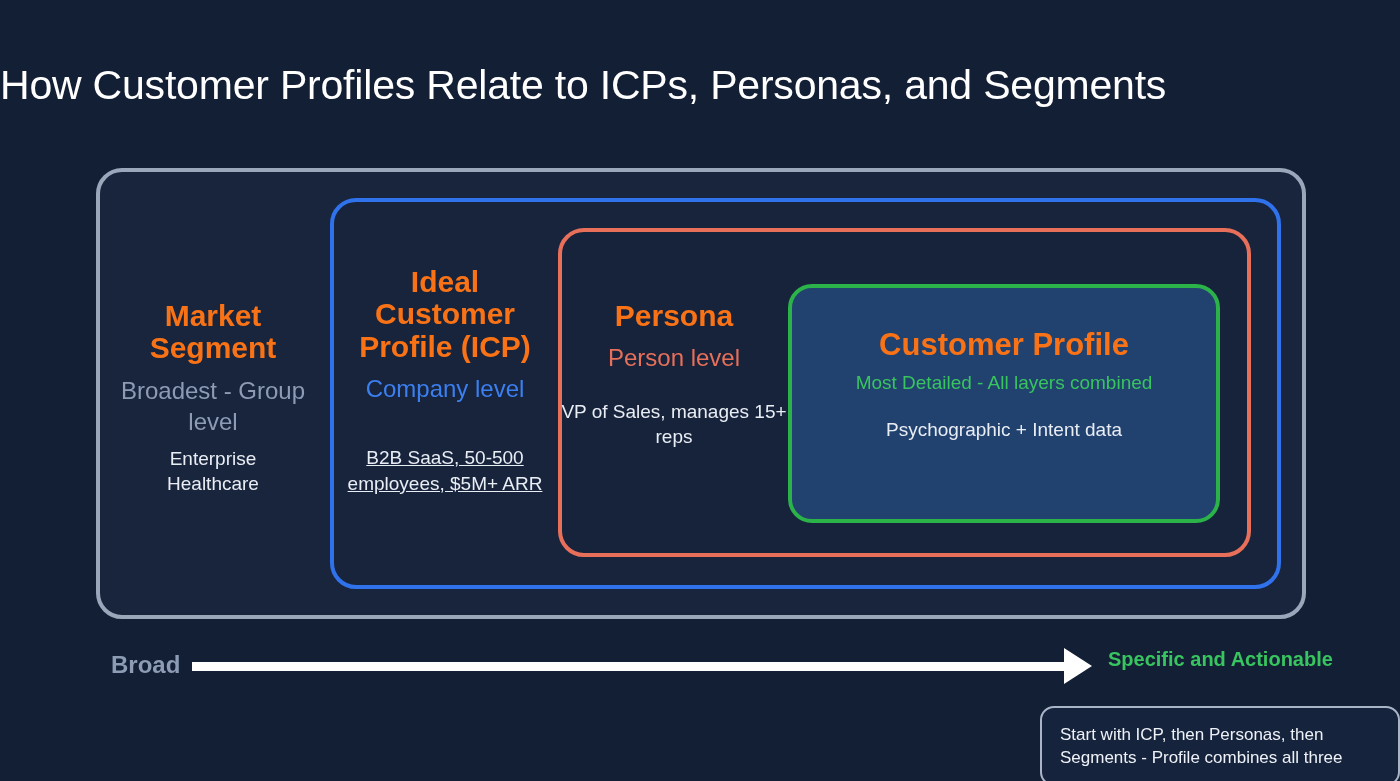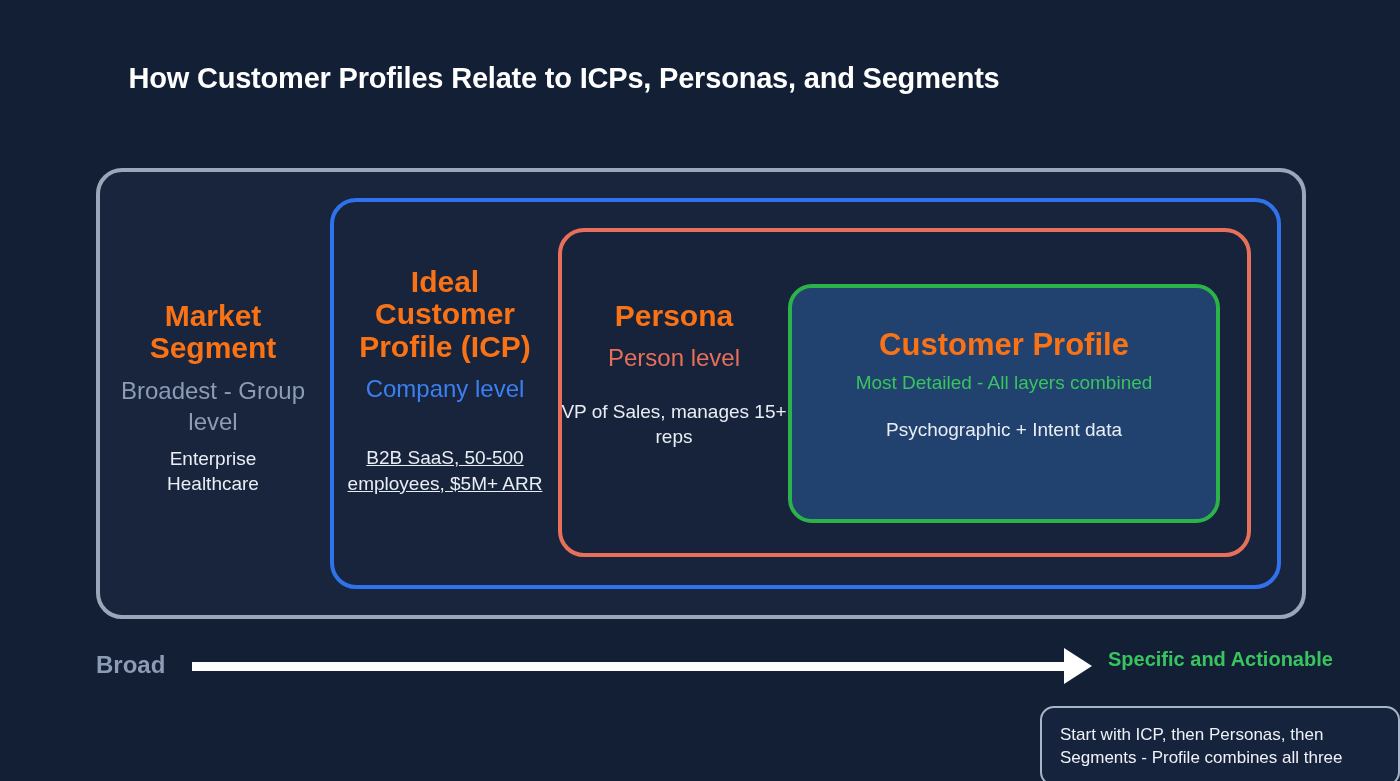--- a/index.html
+++ b/index.html
@@ -17,22 +17,22 @@
   }
 
   
   .page-title {
     position: absolute;
     left: 0;
     top: 62px;
     width: 1128px;
     text-align: center;
     color: #ffffff;
-    font-size: 29px;
-    font-weight: bold;
+    font-size: 41px;
+    font-weight: normal;
     letter-spacing: -0.2px;
     white-space: nowrap;
   }
 
   
   .box {
     position: absolute;
     box-sizing: border-box;
     border-radius: 26px;
   }
@@ -137,21 +137,21 @@
   
   .spectrum {
     position: absolute;
     left: 96px;
     top: 648px;
     width: 1215px;
     height: 38px;
   }
   .spectrum-start {
     position: absolute;
-    left: 0;
+    left: 15px;
     top: 3px;
     color: #8d9bb5;
     font-size: 24px;
     font-weight: bold;
   }
   .arrow-wrap {
     position: absolute;
     left: 96px;
     top: 0;
     width: 900px;

